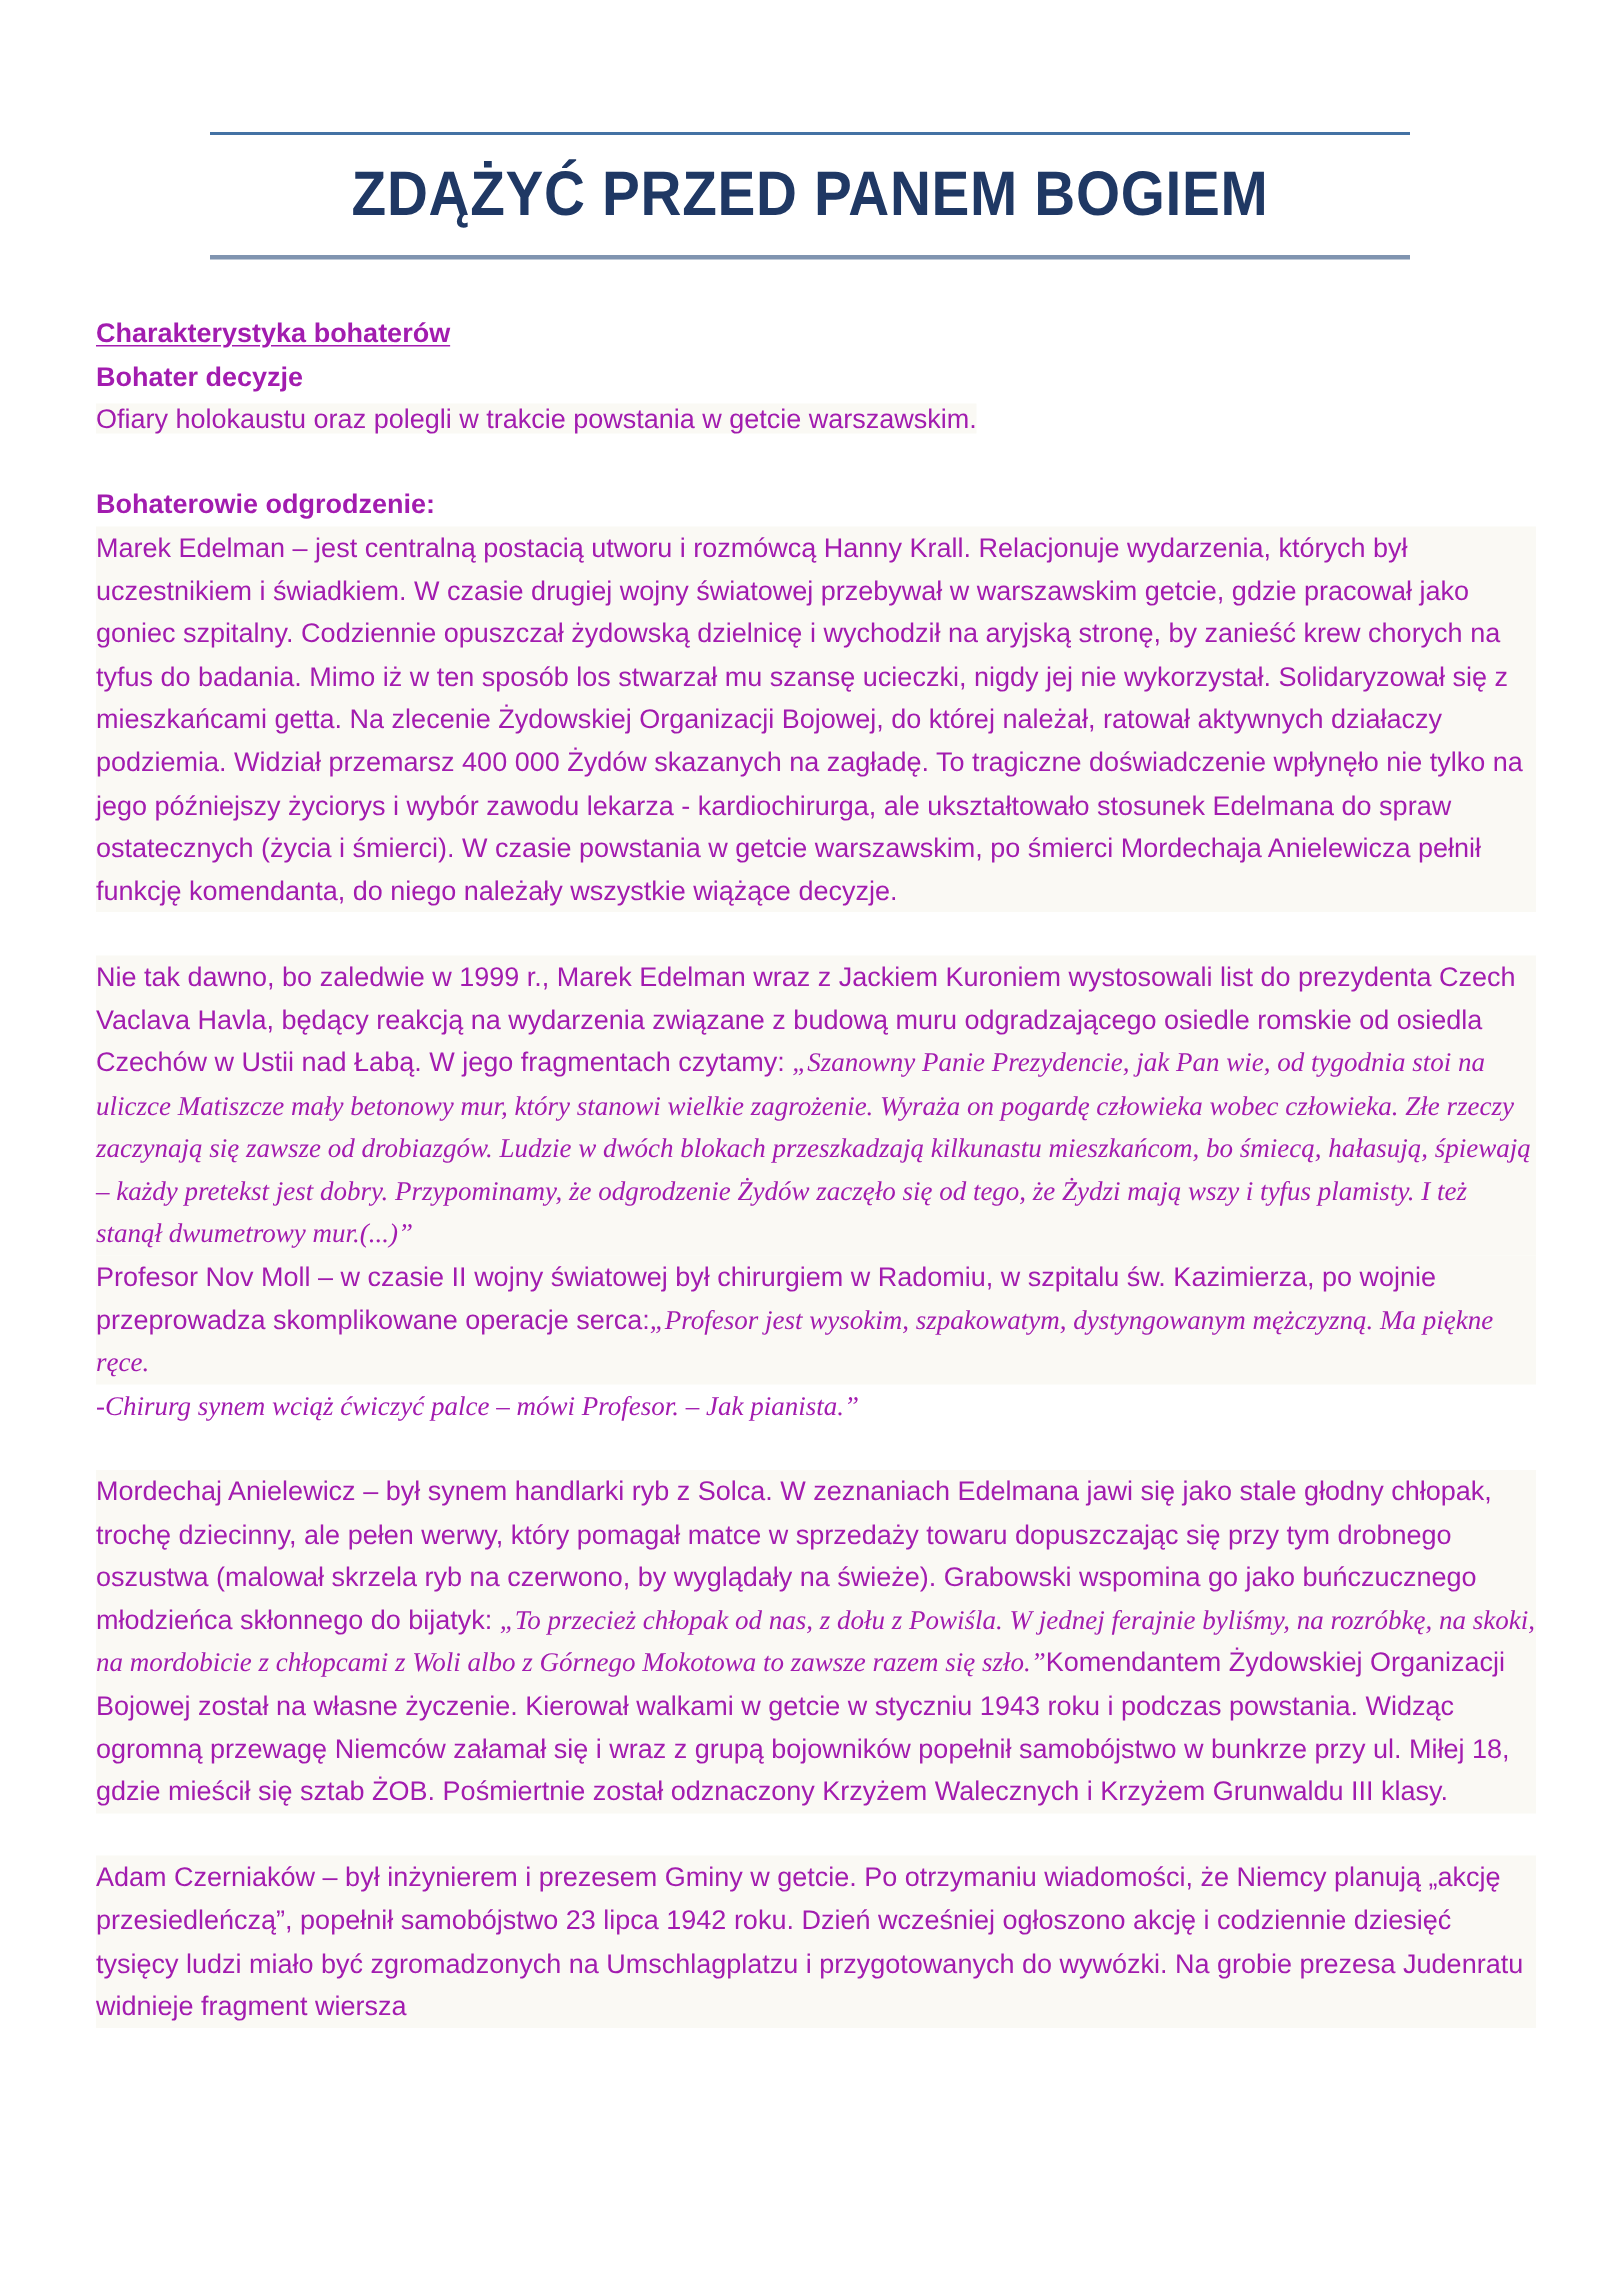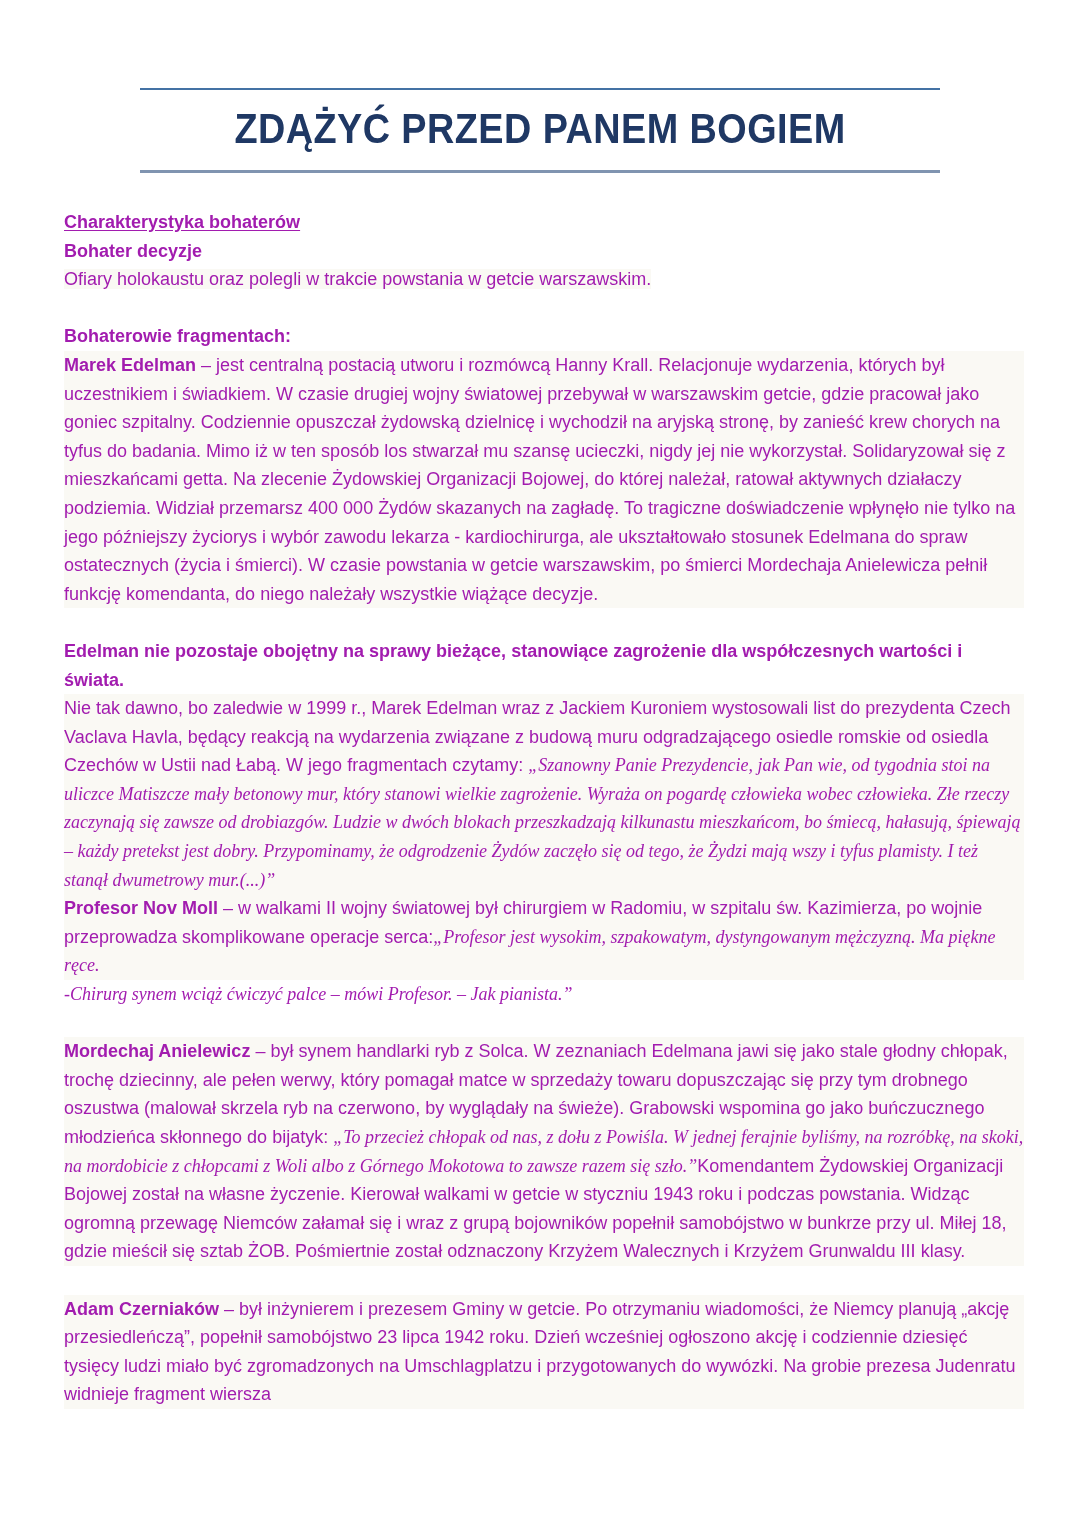--- a/index.html
+++ b/index.html
@@ -79,21 +79,21 @@
     font-weight: 700;
   }
   .gap {
     height: 28.6px;
   }
   .it {
     font-style: italic;
     font-family: Liberation Serif, serif;
   }
   .nm {
-    font-weight: 700;
+    font-weight: 400;
   }
   .para {
     text-align: left;
   }
 </style>
 </head>
 <body>
 
 <div class="page">
 
@@ -106,31 +106,30 @@
   <div class="body-wrap">
 
     <p class="para hd-underline">Charakterystyka bohaterów</p>
 
     <p class="para hd-bold">Bohater decyzje</p>
 
     <p class="para"><span class="tint">Ofiary holokaustu oraz polegli w trakcie powstania w getcie warszawskim.</span></p>
 
     <div class="gap"></div>
 
-    <p class="para hd-bold">Bohaterowie fragmentach:</p>
+    <p class="para hd-bold">Bohaterowie odgrodzenie:</p>
 
     <p class="para tint"><span class="nm">Marek Edelman</span><span> – jest centralną postacią utworu i rozmówcą Hanny Krall. Relacjonuje wydarzenia, których był uczestnikiem i świadkiem. W czasie drugiej wojny światowej przebywał w warszawskim getcie, gdzie pracował jako goniec szpitalny. Codziennie opuszczał żydowską dzielnicę i wychodził na aryjską stronę, by zanieść krew chorych na tyfus do badania. Mimo iż w ten sposób los stwarzał mu szansę ucieczki, nigdy jej nie wykorzystał. Solidaryzował się z mieszkańcami getta. Na zlecenie Żydowskiej Organizacji Bojowej, do której należał, ratował aktywnych działaczy podziemia. Widział przemarsz 400 000 Żydów skazanych na zagładę. To tragiczne doświadczenie wpłynęło nie tylko na jego późniejszy życiorys i wybór zawodu lekarza - kardiochirurga, ale ukształtowało stosunek Edelmana do spraw ostatecznych (życia i śmierci). W czasie powstania w getcie warszawskim, po śmierci Mordechaja Anielewicza pełnił funkcję komendanta, do niego należały wszystkie wiążące decyzje.</span></p>
 
     <div class="gap"></div>
 
-    <p class="para hd-bold">Edelman nie pozostaje obojętny na sprawy bieżące, stanowiące zagrożenie dla współczesnych wartości i świata.</p>
 
     <p class="para tint"><span>Nie tak dawno, bo zaledwie w 1999 r., Marek Edelman wraz z Jackiem Kuroniem wystosowali list do prezydenta Czech Vaclava Havla, będący reakcją na wydarzenia związane z budową muru odgradzającego osiedle romskie od osiedla Czechów w Ustii nad Łabą. W jego fragmentach czytamy: </span><span class="it">„Szanowny Panie Prezydencie, jak Pan wie, od tygodnia stoi na uliczce Matiszcze mały betonowy mur, który stanowi wielkie zagrożenie. Wyraża on pogardę człowieka wobec człowieka. Złe rzeczy zaczynają się zawsze od drobiazgów. Ludzie w dwóch blokach przeszkadzają kilkunastu mieszkańcom, bo śmiecą, hałasują, śpiewają – każdy pretekst jest dobry. Przypominamy, że odgrodzenie Żydów zaczęło się od tego, że Żydzi mają wszy i tyfus plamisty. I też stanął dwumetrowy mur.(...)”</span></p>
 
-    <p class="para tint"><span class="nm">Profesor Nov Moll</span><span> – w walkami II wojny światowej był chirurgiem w Radomiu, w szpitalu św. Kazimierza, po wojnie przeprowadza skomplikowane operacje serca:</span><span class="it">„Profesor jest wysokim, szpakowatym, dystyngowanym mężczyzną. Ma piękne ręce.</span></p>
+    <p class="para tint"><span class="nm">Profesor Nov Moll</span><span> – w czasie II wojny światowej był chirurgiem w Radomiu, w szpitalu św. Kazimierza, po wojnie przeprowadza skomplikowane operacje serca:</span><span class="it">„Profesor jest wysokim, szpakowatym, dystyngowanym mężczyzną. Ma piękne ręce.</span></p>
 
     <p class="para it">-Chirurg synem wciąż ćwiczyć palce – mówi Profesor. – Jak pianista.”</p>
 
     <div class="gap"></div>
 
     <p class="para tint"><span class="nm">Mordechaj Anielewicz</span><span> – był synem handlarki ryb z Solca. W zeznaniach Edelmana jawi się jako stale głodny chłopak, trochę dziecinny, ale pełen werwy, który pomagał matce w sprzedaży towaru dopuszczając się przy tym drobnego oszustwa (malował skrzela ryb na czerwono, by wyglądały na świeże). Grabowski wspomina go jako buńczucznego młodzieńca skłonnego do bijatyk: </span><span class="it">„To przecież chłopak od nas, z dołu z Powiśla. W jednej ferajnie byliśmy, na rozróbkę, na skoki, na mordobicie z chłopcami z Woli albo z Górnego Mokotowa to zawsze razem się szło.”</span><span>Komendantem Żydowskiej Organizacji Bojowej został na własne życzenie. Kierował walkami w getcie w styczniu 1943 roku i podczas powstania. Widząc ogromną przewagę Niemców załamał się i wraz z grupą bojowników popełnił samobójstwo w bunkrze przy ul. Miłej 18, gdzie mieścił się sztab ŻOB. Pośmiertnie został odznaczony Krzyżem Walecznych i Krzyżem Grunwaldu III klasy.</span></p>
 
     <div class="gap"></div>
 
     <p class="para tint"><span class="nm">Adam Czerniaków</span><span> – był inżynierem i prezesem Gminy w getcie. Po otrzymaniu wiadomości, że Niemcy planują „akcję przesiedleńczą”, popełnił samobójstwo 23 lipca 1942 roku. Dzień wcześniej ogłoszono akcję i codziennie dziesięć tysięcy ludzi miało być zgromadzonych na Umschlagplatzu i przygotowanych do wywózki. Na grobie prezesa Judenratu widnieje fragment wiersza</span></p>

